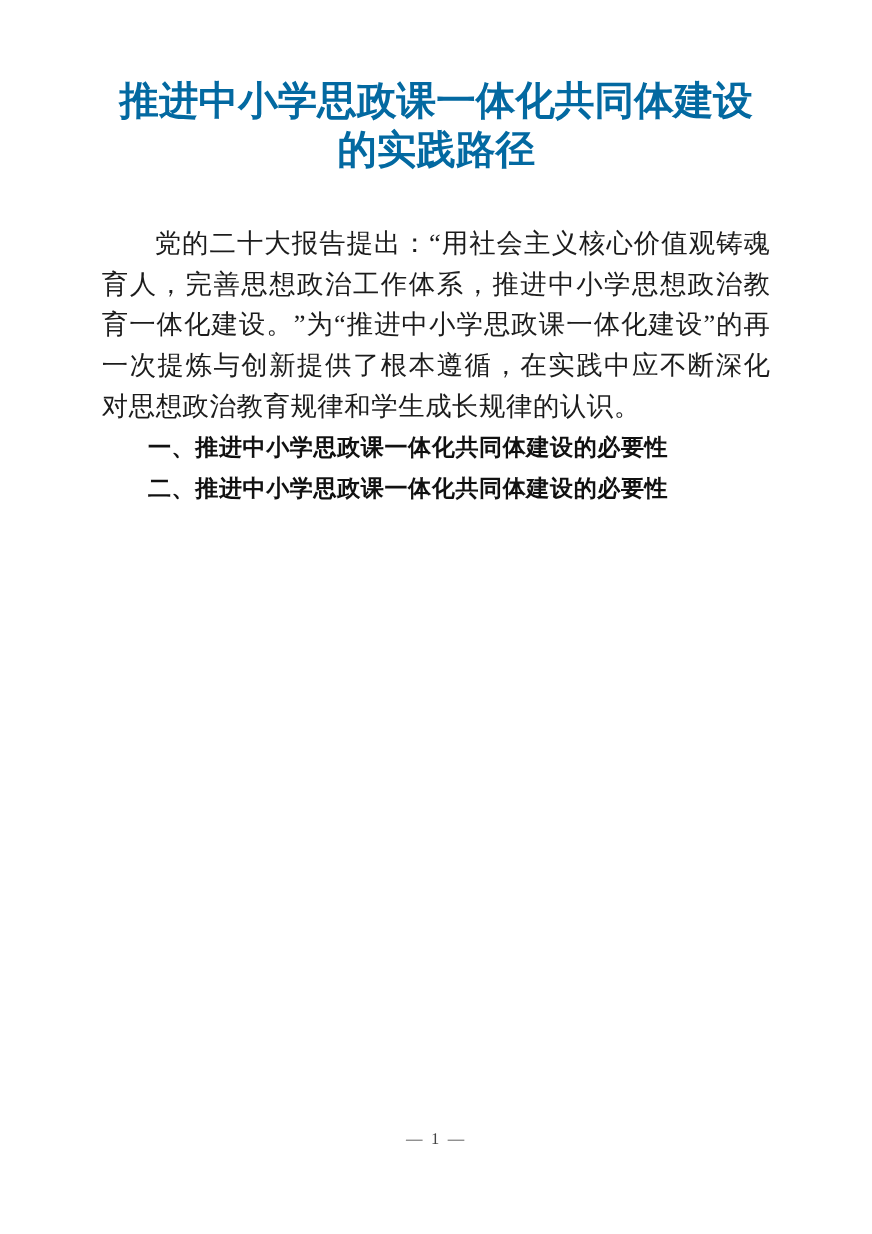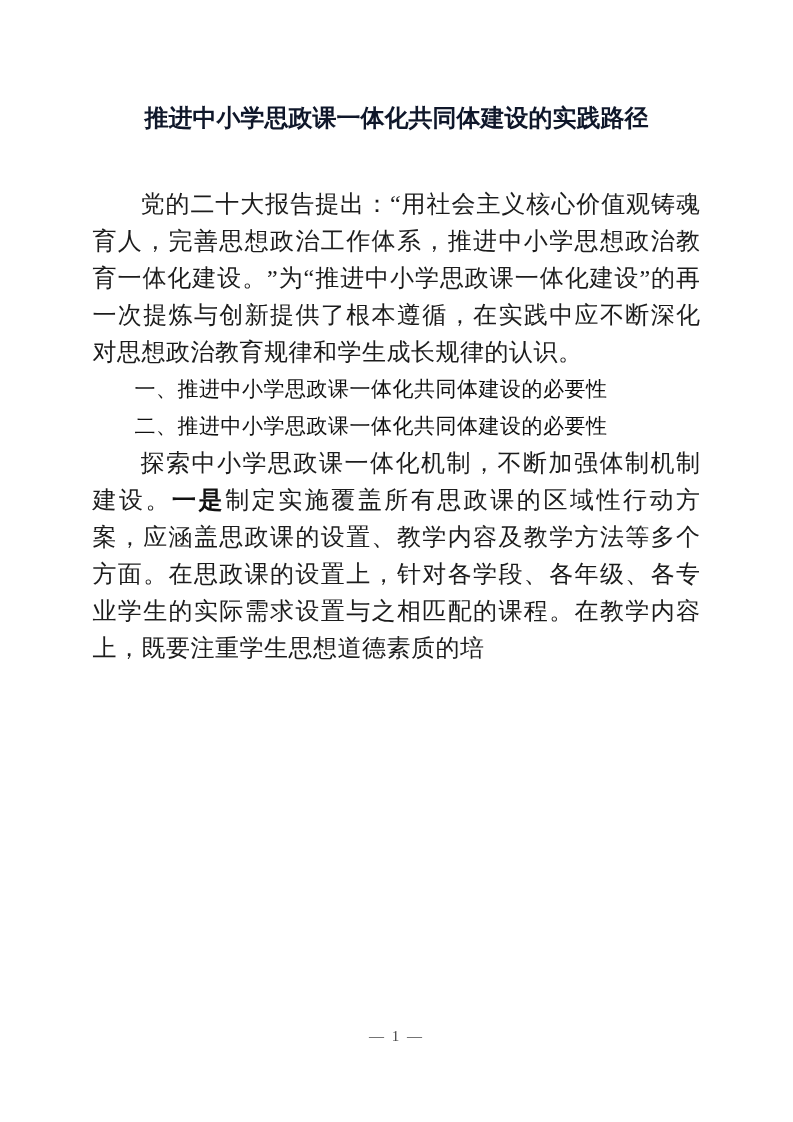--- a/index.html
+++ b/index.html
@@ -12,46 +12,46 @@
   }
   .page {
     position: relative;
     width: 793px;
     height: 1122px;
     background: #ffffff;
   }
   .doc-title {
     width: 600px;
     margin: 0 auto;
-    padding-top: 96px;
-    font-size: 24px;
+    padding-top: 70px;
+    font-size: 36px;
     line-height: 44px;
     font-weight: bold;
     text-align: center;
-    color: #0f172a;
+    color: #0369a1;
     letter-spacing: 0px;
   }
   .content {
     width: 608px;
     margin: 46px auto 0 auto;
   }
   .para, .heading {
     font-size: 24px;
     line-height: 37px;
     color: #1c1c1c;
     text-indent: 2em;
     letter-spacing: 0.5px;
   }
   .para {
     text-align: justify;
     text-justify: inter-ideograph;
     font-weight: normal;
   }
   .heading {
-    font-weight: normal;
+    font-weight: bold;
     color: #111111;
     text-align: left;
     font-size: 21px;
   }
   .em { font-weight: bold; color: #111111; }
   .footer {
     position: absolute;
     left: 0;
     right: 0;
     top: 1028px;
@@ -70,21 +70,20 @@
 
   <div class="content">
 
     <p class="para">党的二十大报告提出：“用社会主义核心价值观铸魂育人，完善思想政治工作体系，推进中小学思想政治教育一体化建设。”为“推进中小学思政课一体化建设”的再一次提炼与创新提供了根本遵循，在实践中应不断深化对思想政治教育规律和学生成长规律的认识。</p>
 
     <h2 class="heading">一、推进中小学思政课一体化共同体建设的必要性</h2>
 
 
     <h2 class="heading">二、推进中小学思政课一体化共同体建设的必要性</h2>
 
-    <p class="para"><span>探索中小学思政课一体化机制，不断加强体制机制建设。</span><span class="em">一是</span><span>制定实施覆盖所有思政课的区域性行动方案，应涵盖思政课的设置、教学内容及教学方法等多个方面。在思政课的设置上，针对各学段、各年级、各专业学生的实际需求设置与之相匹配的课程。在教学内容上，既要注重学生思想道德素质的培</span></p>
 
   </div>
 
   <div class="footer">
     <span>— 1 —</span>
   </div>
 
 </div>
 
 </body></html>

